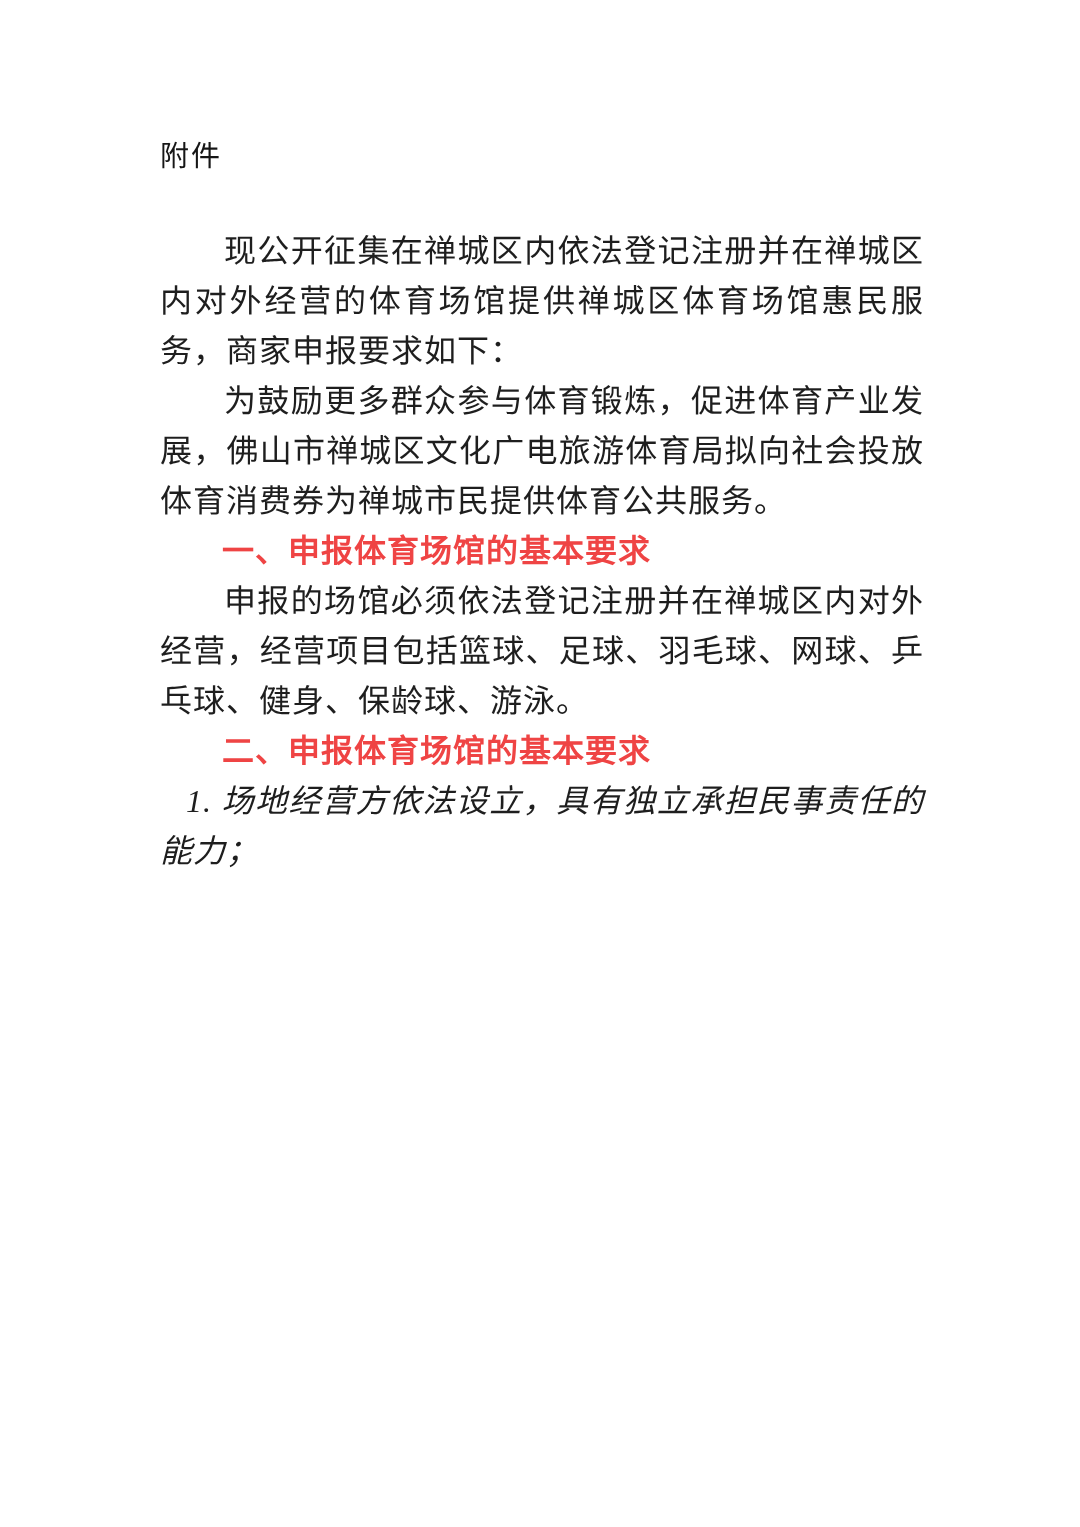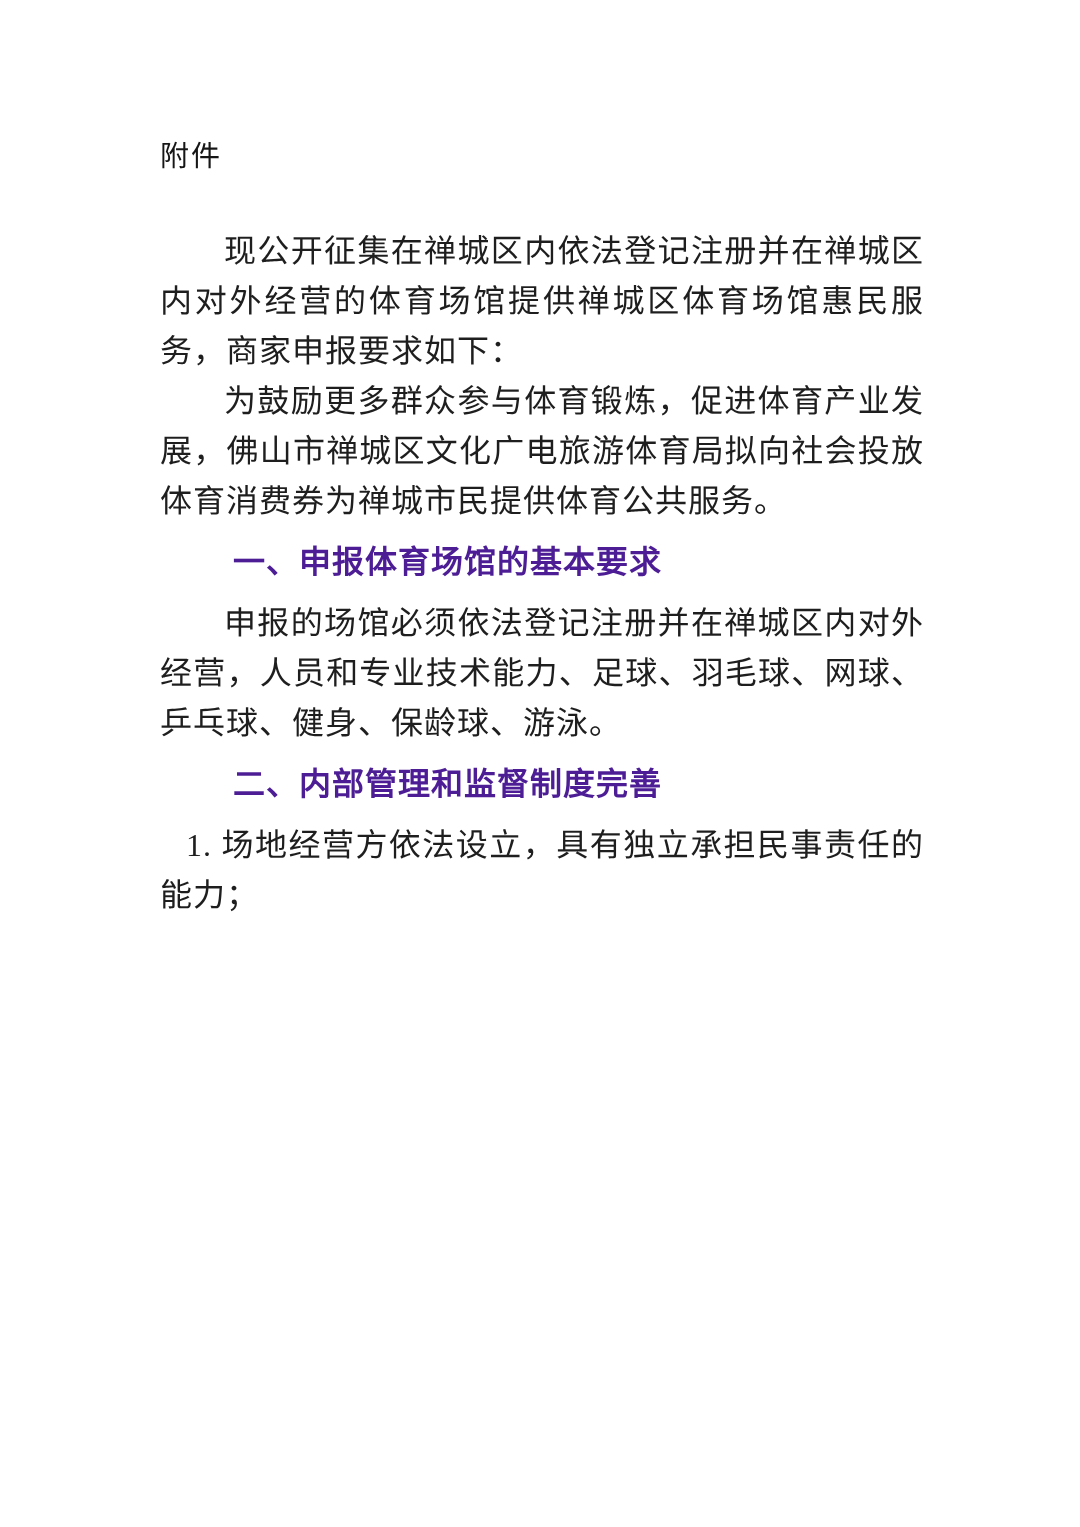--- a/index.html
+++ b/index.html
@@ -45,38 +45,39 @@
     margin: 0;
     font-size: 32px;
     line-height: 50px;
     text-align: justify;
     text-justify: inter-character;
     letter-spacing: 1px;
     text-indent: 64px;
     color: #1e1e1e;
   }
   .section-heading {
-    margin: 11px;
+    margin: 0;
     font-family: "Liberation Sans", "DejaVu Sans", sans-serif;
     font-size: 32px;
     font-weight: 700;
     line-height: 50px;
     text-indent: 62px;
     letter-spacing: 1px;
-    color: #4c1d95;
+    color: #ef4444;
   }
   .list-item {
     margin: 0;
     font-size: 32px;
     line-height: 50px;
     text-align: justify;
     text-justify: inter-character;
     letter-spacing: 1px;
     text-indent: 26px;
     color: #1e1e1e;
+    font-style: italic;
   }
   .page-footer {
     position: absolute;
     left: 160px;
     top: 1398px;
     font-size: 30px;
     line-height: 40px;
     letter-spacing: 4px;
     color: #2b2b2b;
     font-family: "Liberation Serif", "DejaVu Serif", serif;
@@ -91,23 +92,23 @@
 
 
   <div class="content">
 
     <p class="body-para">现公开征集在禅城区内依法登记注册并在禅城区内对外经营的体育场馆提供禅城区体育场馆惠民服务，商家申报要求如下：</p>
 
     <p class="body-para">为鼓励更多群众参与体育锻炼，促进体育产业发展，佛山市禅城区文化广电旅游体育局拟向社会投放体育消费券为禅城市民提供体育公共服务。</p>
 
     <h2 class="section-heading">一、申报体育场馆的基本要求</h2>
 
-    <p class="body-para">申报的场馆必须依法登记注册并在禅城区内对外经营，人员和专业技术能力、足球、羽毛球、网球、乒乓球、健身、保龄球、游泳。</p>
+    <p class="body-para">申报的场馆必须依法登记注册并在禅城区内对外经营，经营项目包括篮球、足球、羽毛球、网球、乒乓球、健身、保龄球、游泳。</p>
 
-    <h2 class="section-heading">二、内部管理和监督制度完善</h2>
+    <h2 class="section-heading">二、申报体育场馆的基本要求</h2>
 
     <p class="list-item">1. 场地经营方依法设立，具有独立承担民事责任的能力；</p>
 
 
 
 
 
 
   </div>
 

